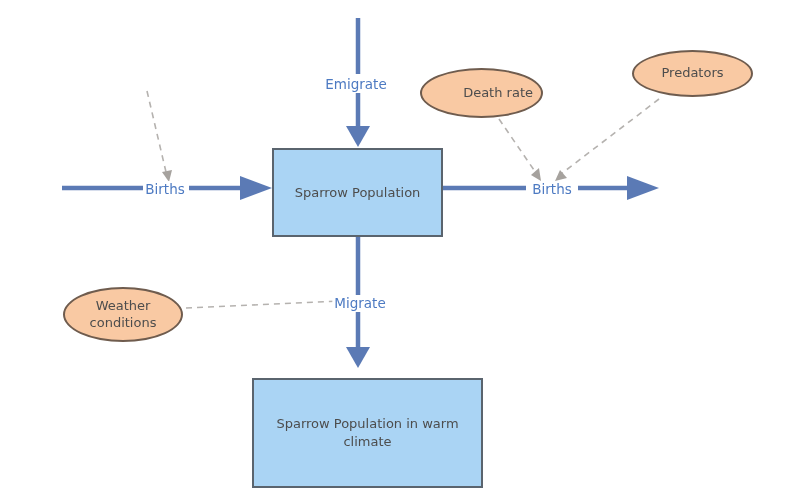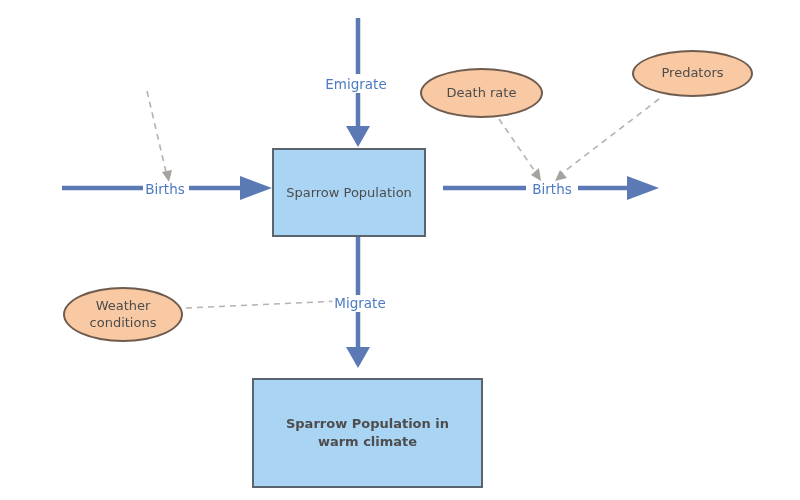--- a/index.html
+++ b/index.html
@@ -86,30 +86,30 @@
       <line x1="659" y1="99" x2="561" y2="174" style="stroke:var(--connector)" stroke-width="1.6" stroke-dasharray="6 5"></line>
       <polygon points="555,181 560,170 567,178" style="fill:var(--connector-head)"></polygon>
     </g>
 
     <g>
       <line x1="186" y1="308" x2="341" y2="301" style="stroke:var(--connector)" stroke-width="1.6" stroke-dasharray="6 5"></line>
       <polygon points="352,301 341,306 341,296" style="fill:var(--connector-head)"></polygon>
     </g>
   </svg>
 
-  <div class="node-box" style="left:272px; top:148px; width:154px; height:89px;">
+  <div class="node-box" style="left:272px; top:148px; width:171px; height:89px;">
     <span class="inner-text">Sparrow Population</span>
   </div>
 
-  <div class="node-box" style="left:252px; top:378px; width:231px; height:110px;font-weight:bold;">
+  <div class="node-box" style="left:252px; top:378px; width:231px; height:110px;">
     <span class="inner-text warm-text">Sparrow Population in warm climate</span>
   </div>
 
 
-  <div class="ellipse" style="left:420px; top:68px; width:123px; height:50px;">
+  <div class="ellipse" style="left:420px; top:68px; width:123px; height:50px;justify-content:flex-end;">
     <span class="inner-text">Death rate</span>
   </div>
 
   <div class="ellipse" style="left:63px; top:287px; width:120px; height:55px;">
     <span class="inner-text" style="max-width:92px;">Weather conditions</span>
   </div>
 
   <div class="ellipse" style="left:632px; top:50px; width:121px; height:47px;">
     <span class="inner-text">Predators</span>
   </div>

